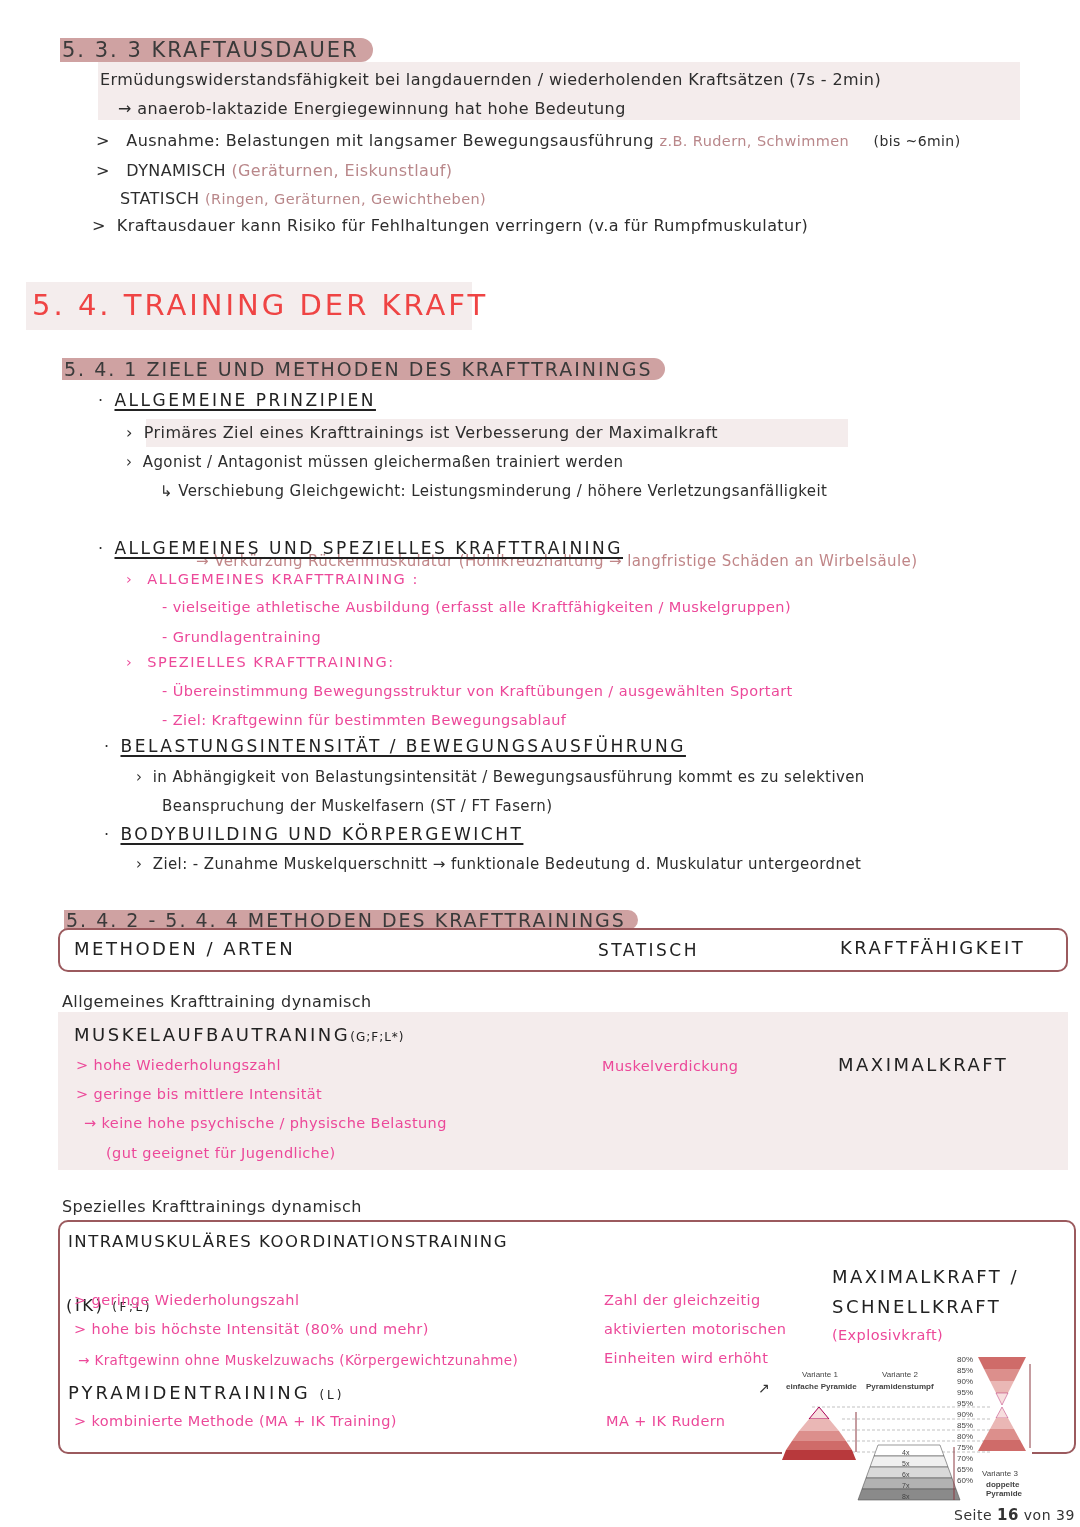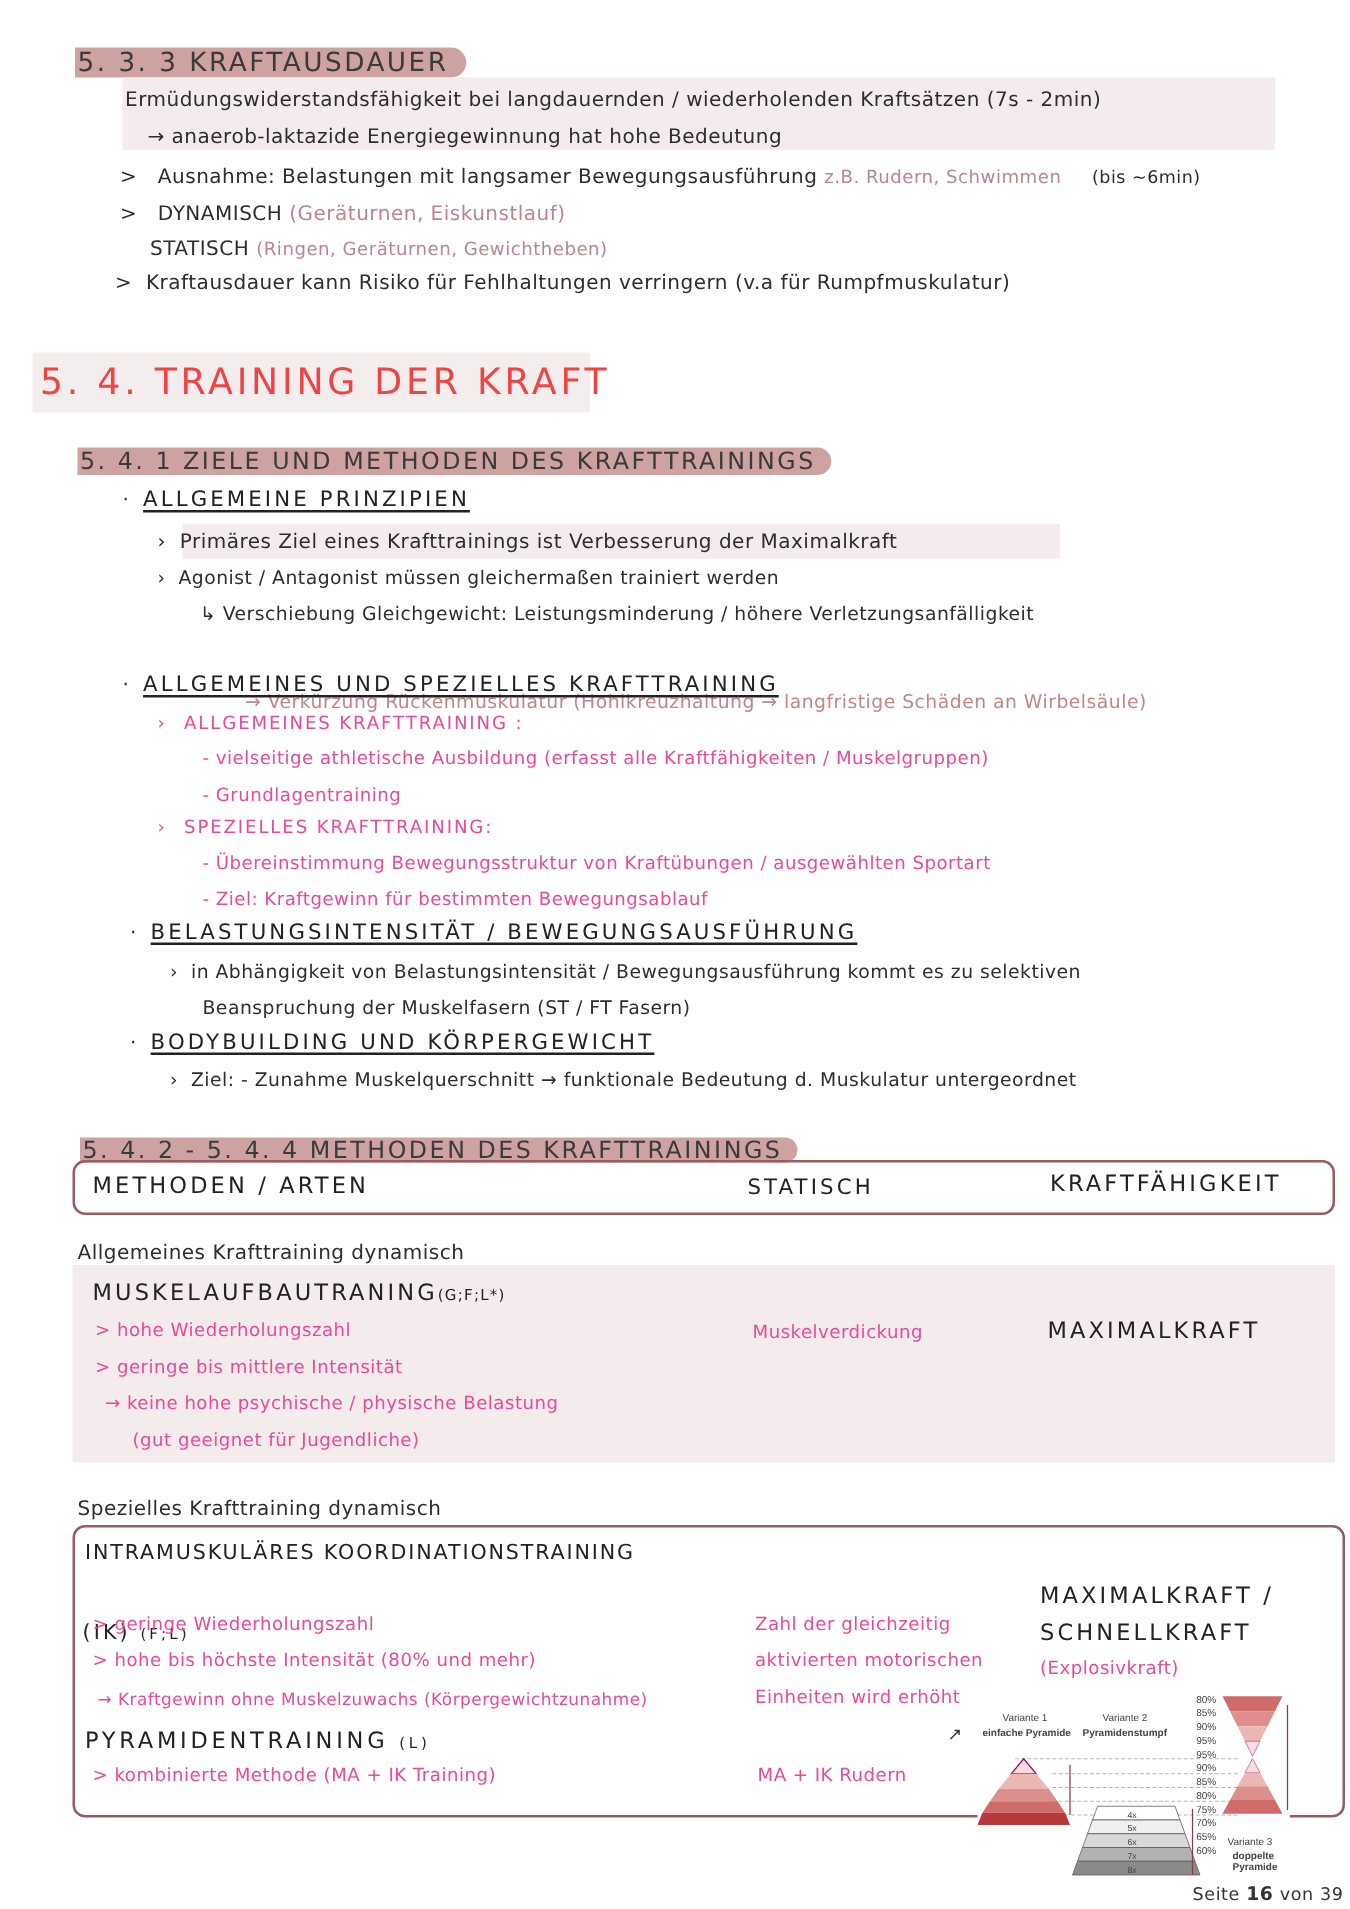--- a/index.html
+++ b/index.html
@@ -109,21 +109,21 @@
 <div class="abs caps" style="left:74px;top:1024px;">
   <span>MUSKELAUFBAUTRANING</span><span style="font-size:12px;letter-spacing:1px;">(G;F;L*)</span>
 </div>
 <div class="abs sm" style="left:76px;top:1057px;">&gt; hohe Wiederholungszahl</div>
 <div class="abs sm" style="left:76px;top:1086px;">&gt; geringe bis mittlere Intensität</div>
 <div class="abs sm" style="left:84px;top:1115px;text-align:right;">→ keine hohe psychische / physische Belastung</div>
 <div class="abs sm" style="left:106px;top:1145px;">(gut geeignet für Jugendliche)</div>
 <div class="abs sm" style="left:602px;top:1058px;">Muskelverdickung</div>
 <div class="abs caps" style="left:838px;top:1054px;">MAXIMALKRAFT</div>
 
-<div class="abs txt" style="left:62px;top:1197px;">Spezielles Krafttraining dynamisch</div>
+<div class="abs txt" style="left:62px;top:1197px;">Spezielles Krafttrainings dynamisch</div>
 <div class="abs box" style="left:58px;top:1220px;width:1014px;height:230px;"></div>
 <div class="abs caps" style="left:68px;top:1232px;font-size:16.5px;letter-spacing:1.5px;">INTRAMUSKULÄRES KOORDINATIONSTRAINING</div>
 <div class="abs caps" style="left:66px;top:1260px;font-size:16.5px;margin-top:36px;">
   <span>(IK)</span> <span style="font-size:12px;">(F;L)</span>
 </div>
 <div class="abs sm" style="left:74px;top:1292px;">&gt; geringe Wiederholungszahl</div>
 <div class="abs sm" style="left:74px;top:1321px;">&gt; hohe bis höchste Intensität  (80% und mehr)</div>
 <div class="abs sm" style="left:78px;top:1352px;font-size:13.5px;">→ Kraftgewinn ohne Muskelzuwachs (Körpergewichtzunahme)</div>
 <div class="abs sm" style="left:604px;top:1292px;">Zahl der gleichzeitig</div>
 <div class="abs sm" style="left:604px;top:1321px;">aktivierten motorischen</div>

